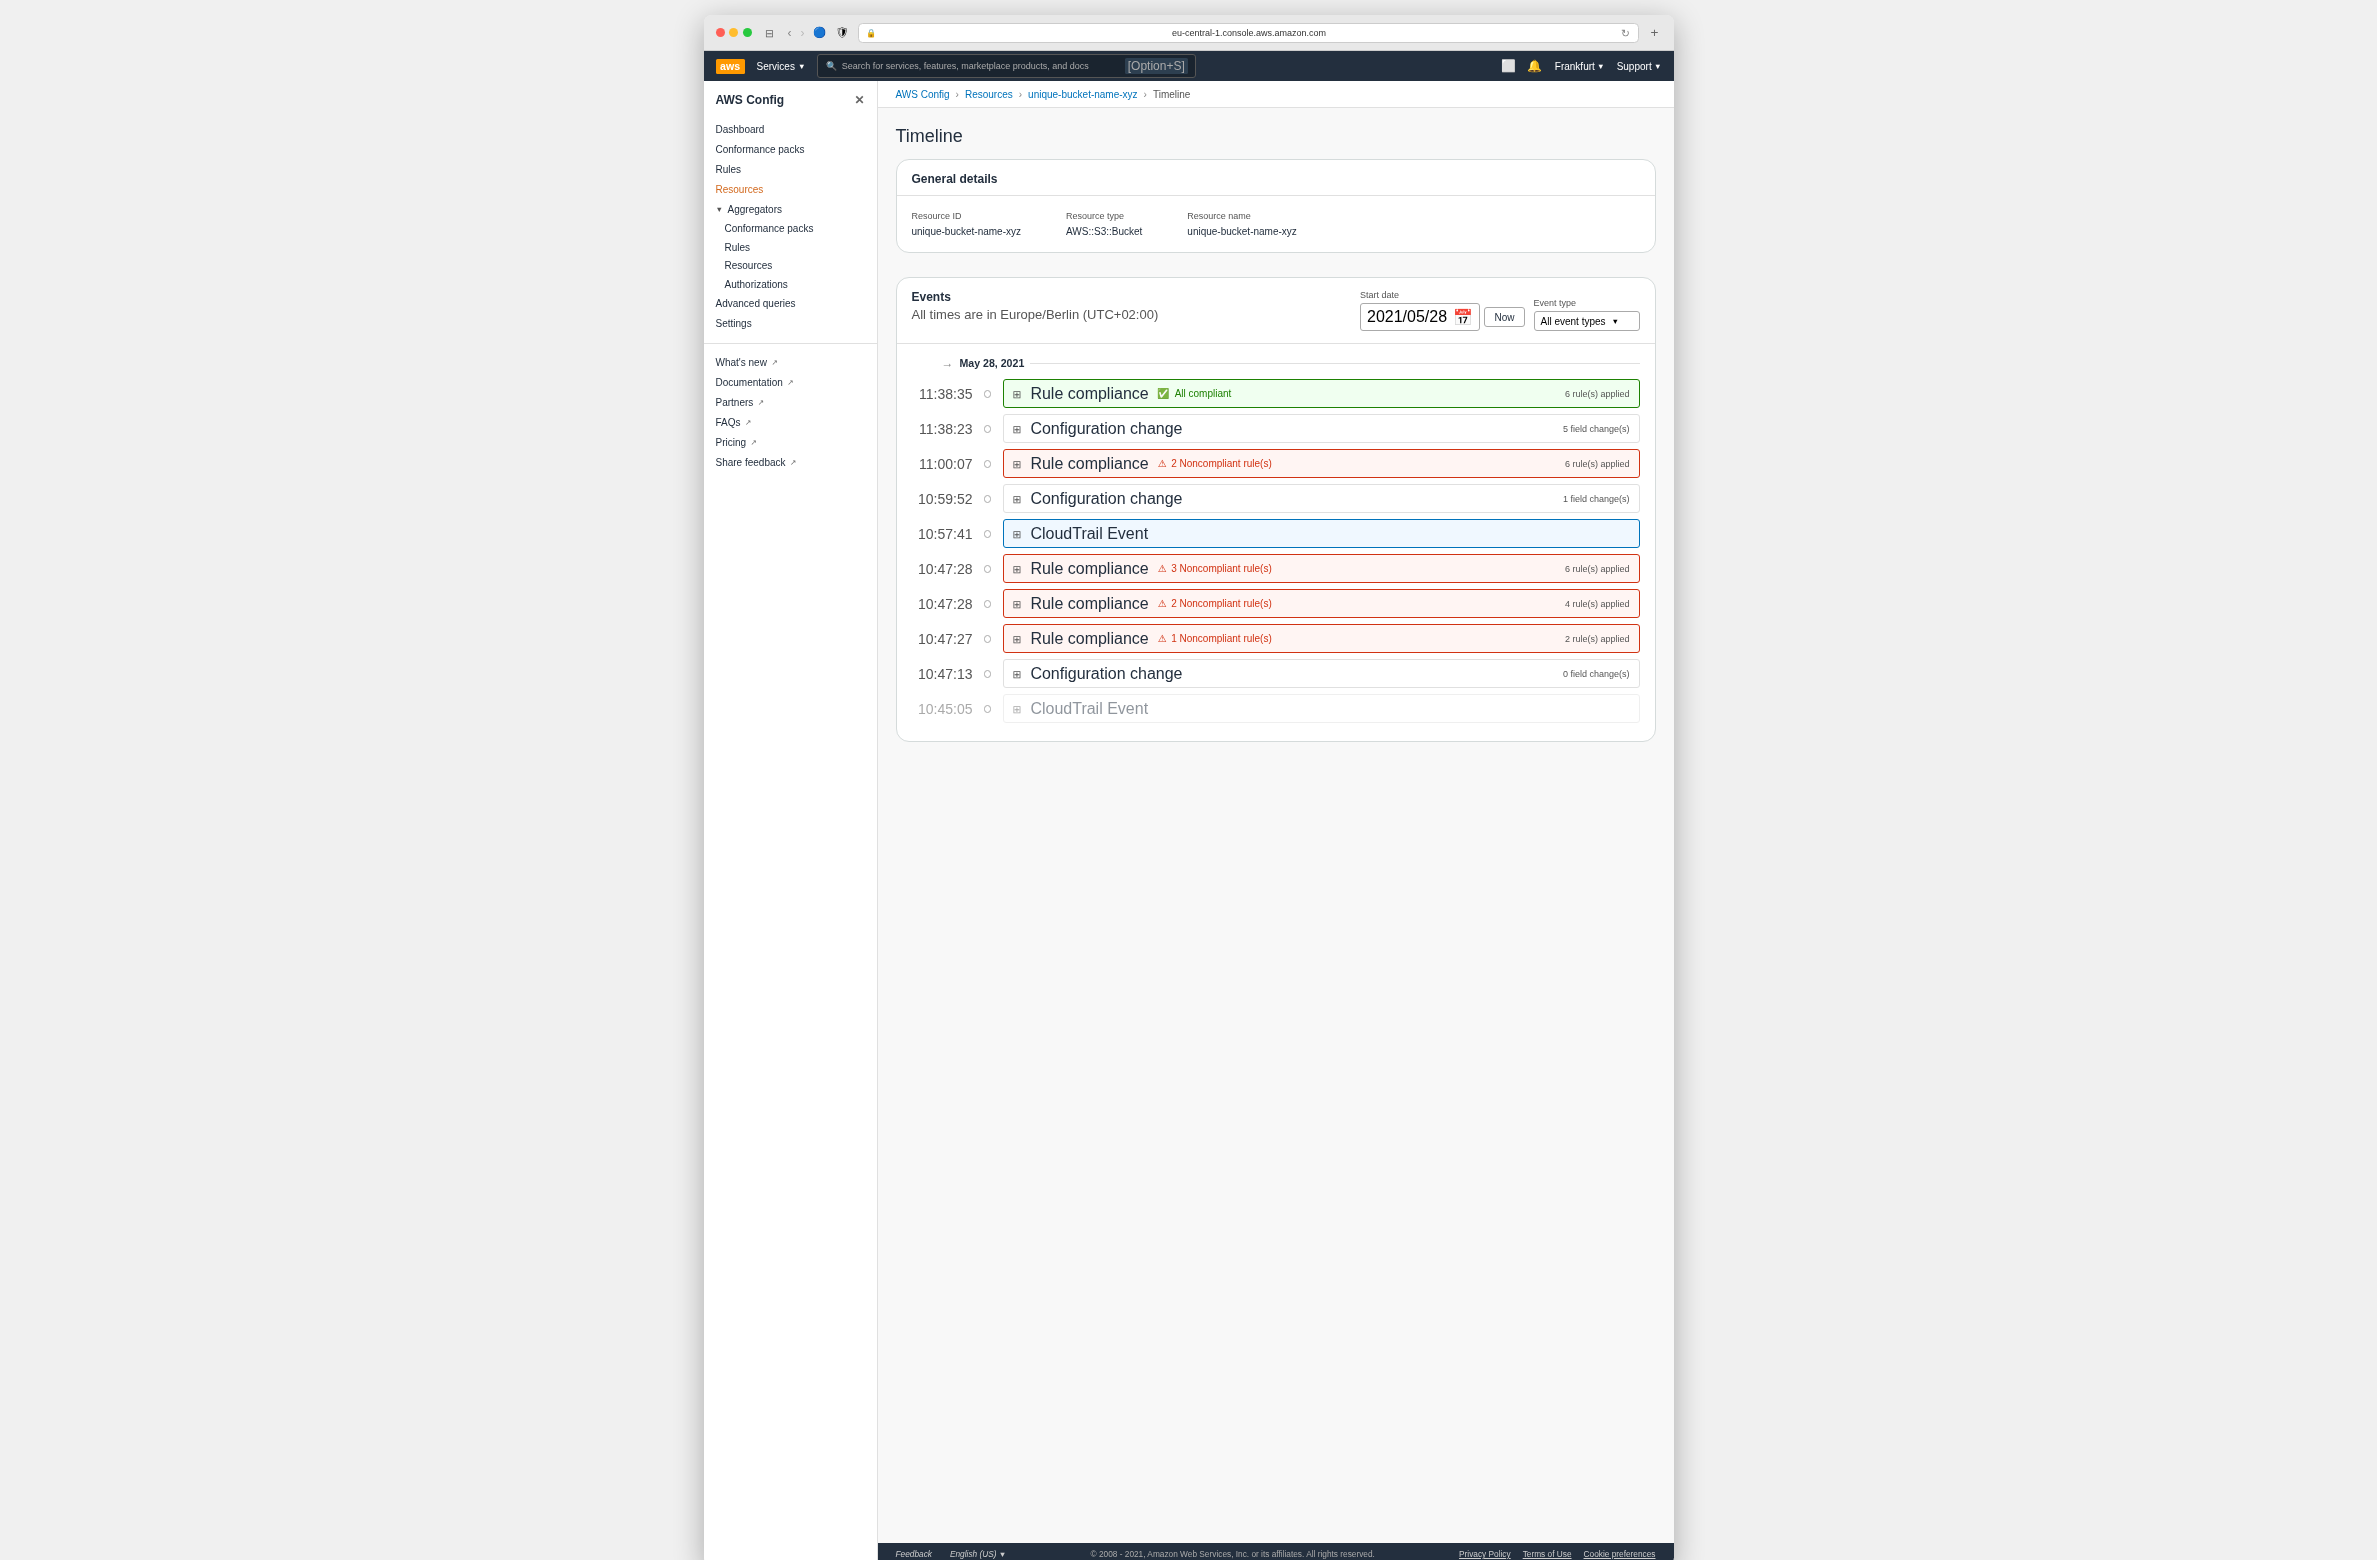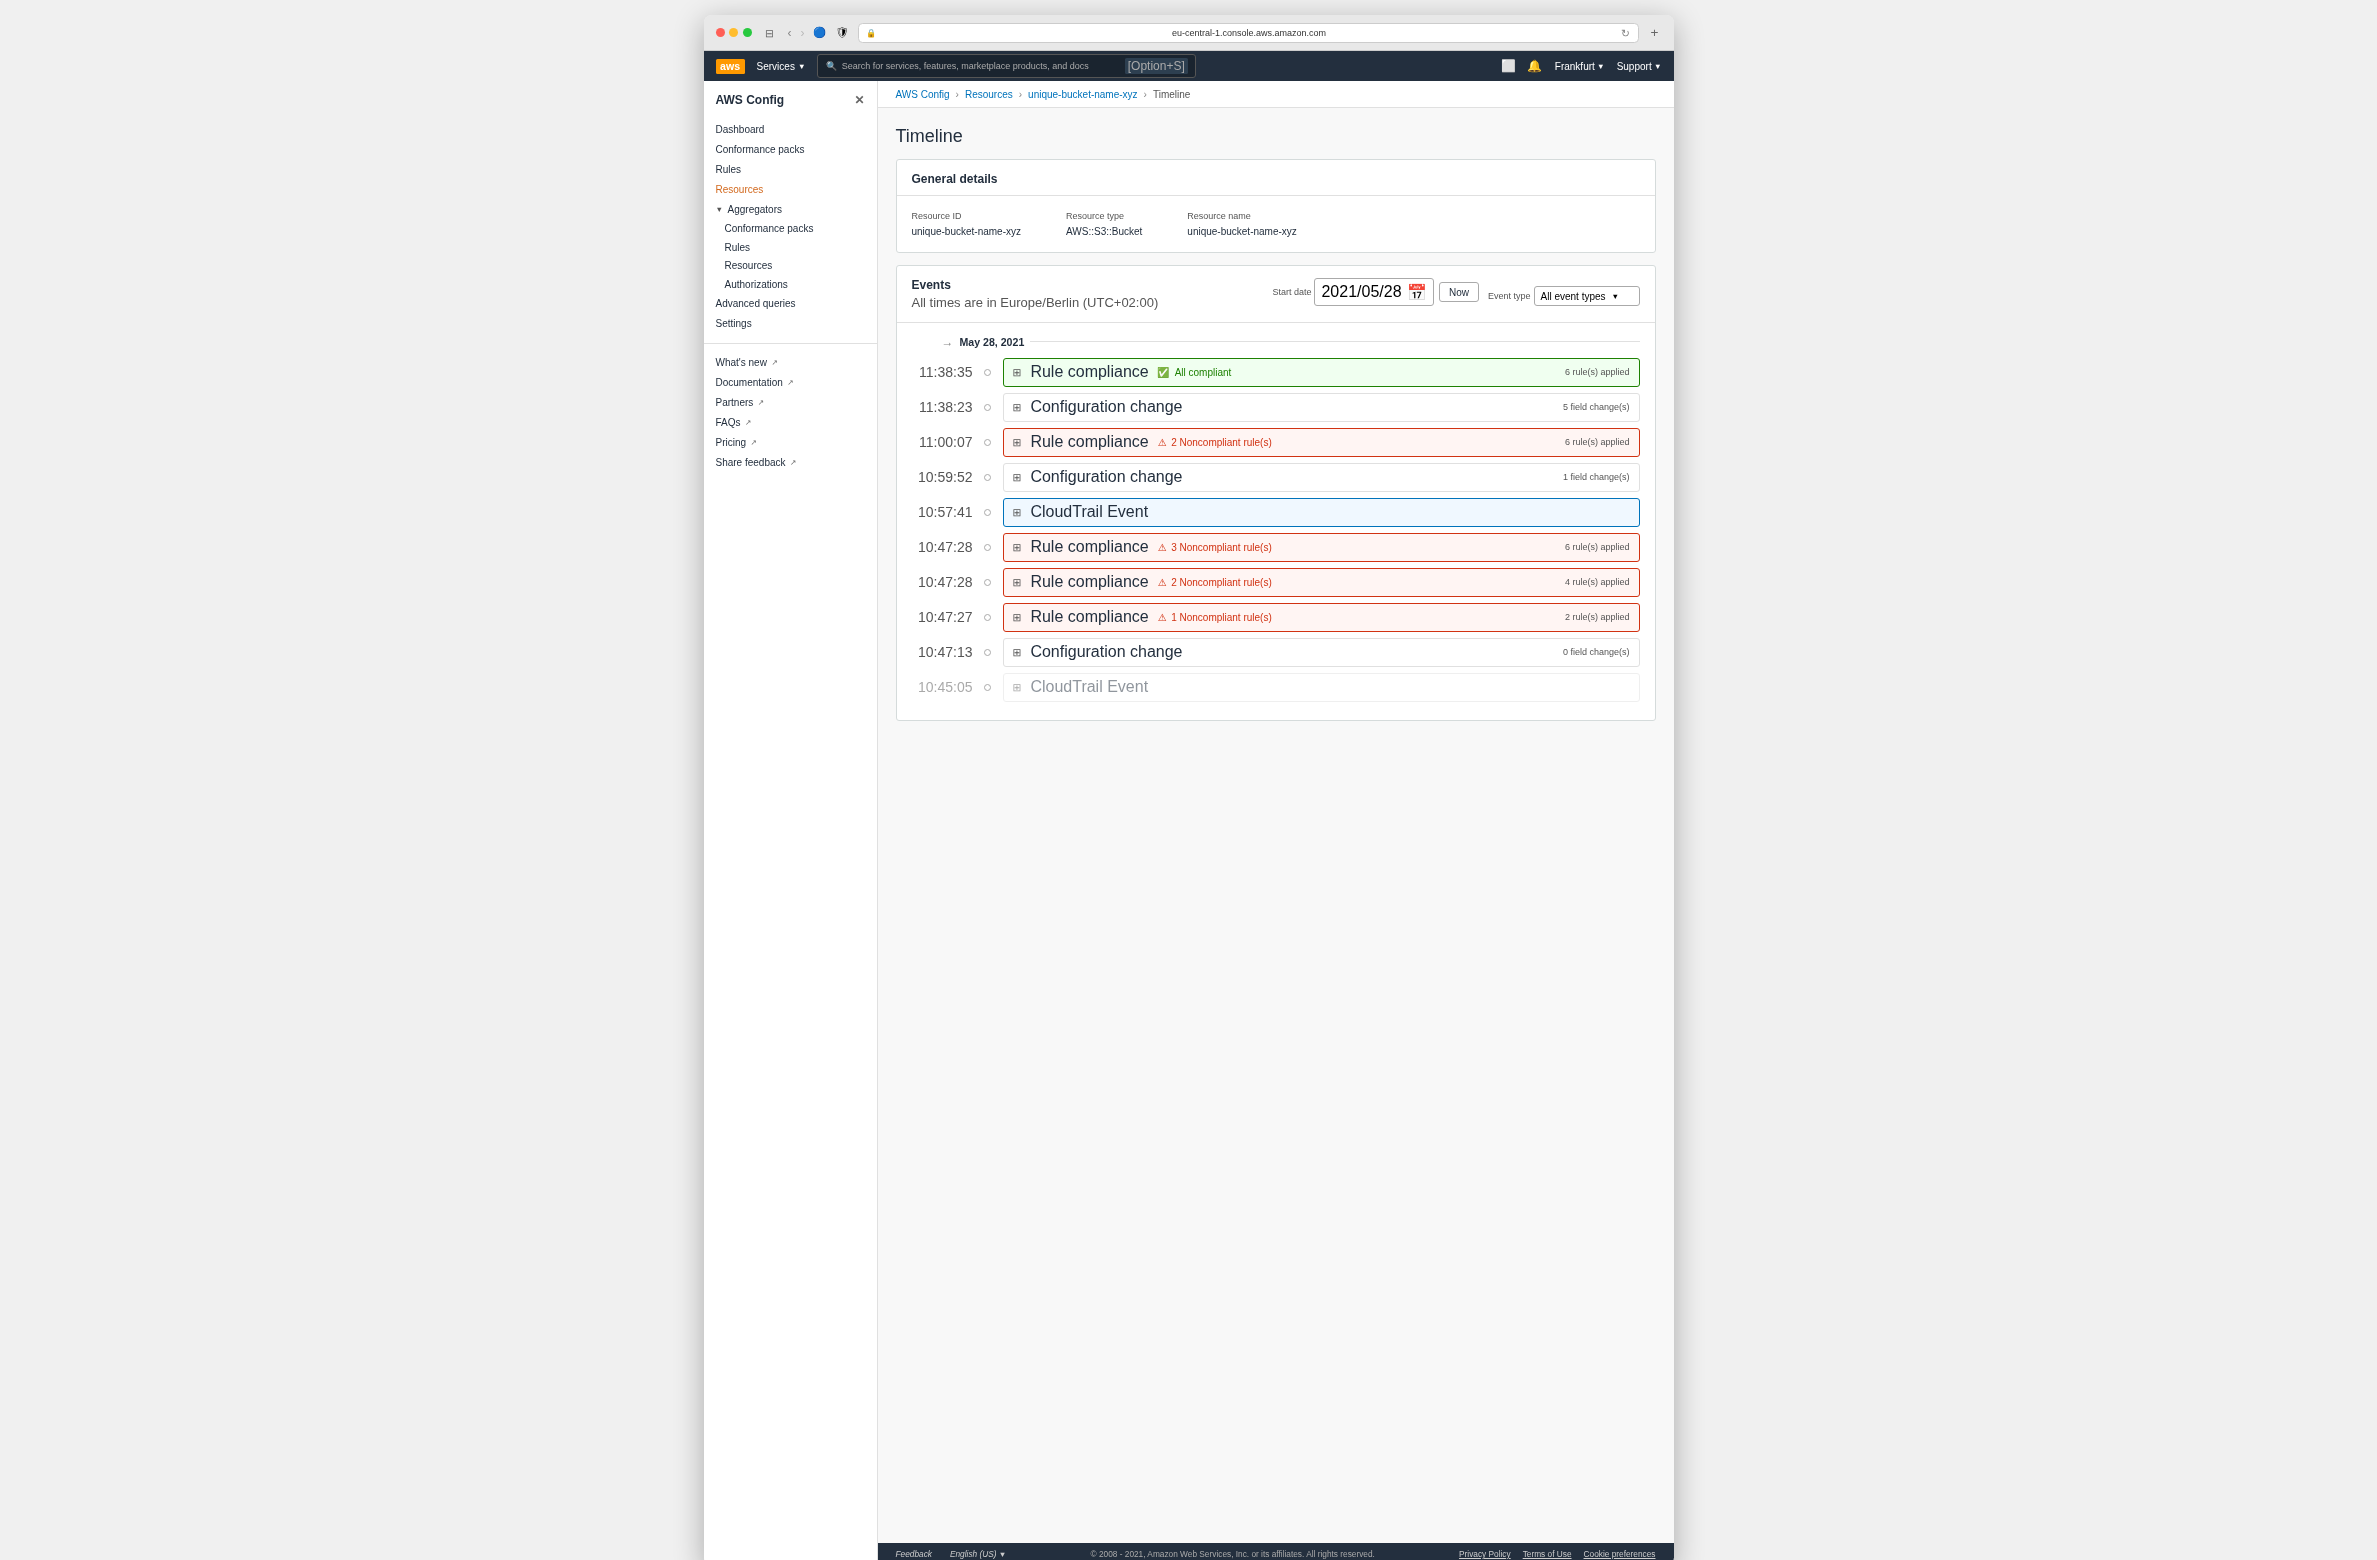--- a/index.html
+++ b/index.html
@@ -50,37 +50,37 @@
     .breadcrumb { background: white; padding: 7.6px 18px; display: flex; align-items: center; gap: 6px; font-size: 10px; border-bottom: 0.8px solid #e0e0e0; }
     .breadcrumb-link { color: #0073bb; cursor: pointer; }
     .breadcrumb-sep { color: #888; }
     .breadcrumb-current { color: #555; }
 
     
     .page-content { padding: 18px; flex: 1; }
     .page-title { font-size: 18px; font-weight: 300; color: #232f3e; margin-bottom: 12px; }
 
     
-    .card { background: white; border: 0.8px solid #d5dbdb; border-radius: 3px; margin-bottom: 12px; }
+    .card { background: white; border: 0.8px solid #d5dbdb; border-radius: 13px; margin-bottom: 24px; }
     .card-header { padding: 12px 15px 9px; border-bottom: 0.8px solid #e0e0e0; }
     .card-header h2 { font-size: 12px; font-weight: 600; color: #232f3e; }
     .card-body { padding: 15px; }
 
     
     .details-grid { display: flex; gap: 45px; }
     .detail-item { display: flex; flex-direction: column; gap: 4.5px; }
     .detail-label { font-size: 9px; color: #555; font-weight: 500; }
     .detail-value { font-size: 10px; color: #232f3e; }
 
     
     .events-header { padding: 12px 15px; border-bottom: 0.8px solid #e0e0e0; display: flex; align-items: flex-start; justify-content: space-between; }
     .events-header-left h2 { font-size: 12px; font-weight: 600; color: #232f3e; }
     .events-header-left .events-subtitle { font-size: 13px; color: #555; margin-top: 3px; }
     .events-header-right { display: flex; align-items: flex-end; gap: 9px; }
-    .events-control { display: flex; flex-direction: row; gap: 3px; align-items: center; }
+    .events-control { display: flex; flex-direction: column; gap: 3px; }
     .events-control-label { font-size: 9px; color: #555; }
     .events-control-input { display: flex; align-items: center; gap: 4.5px; }
     .date-input { border: 0.8px solid #aaa; border-radius: 3px; padding: 3.8px 6px; font-size: 16px; display: flex; align-items: center; gap: 6px; background: white; }
     .date-input-cal { color: #555; }
     .now-btn { border: 0.8px solid #aaa; border-radius: 3px; padding: 3.8px 9px; background: white; cursor: pointer; font-size: 10px; color: #232f3e; }
     .event-type-select { border: 0.8px solid #aaa; border-radius: 3px; padding: 3.8px 6px; font-size: 10px; background: white; display: flex; align-items: center; gap: 6px; min-width: 106px; }
 
     
     .timeline-container { padding: 0 15px 15px; }
     .timeline-date-label { font-size: 10.6px; font-weight: 600; color: #232f3e; padding: 12px 0 6px 30px; display: flex; align-items: center; gap: 6px; }

